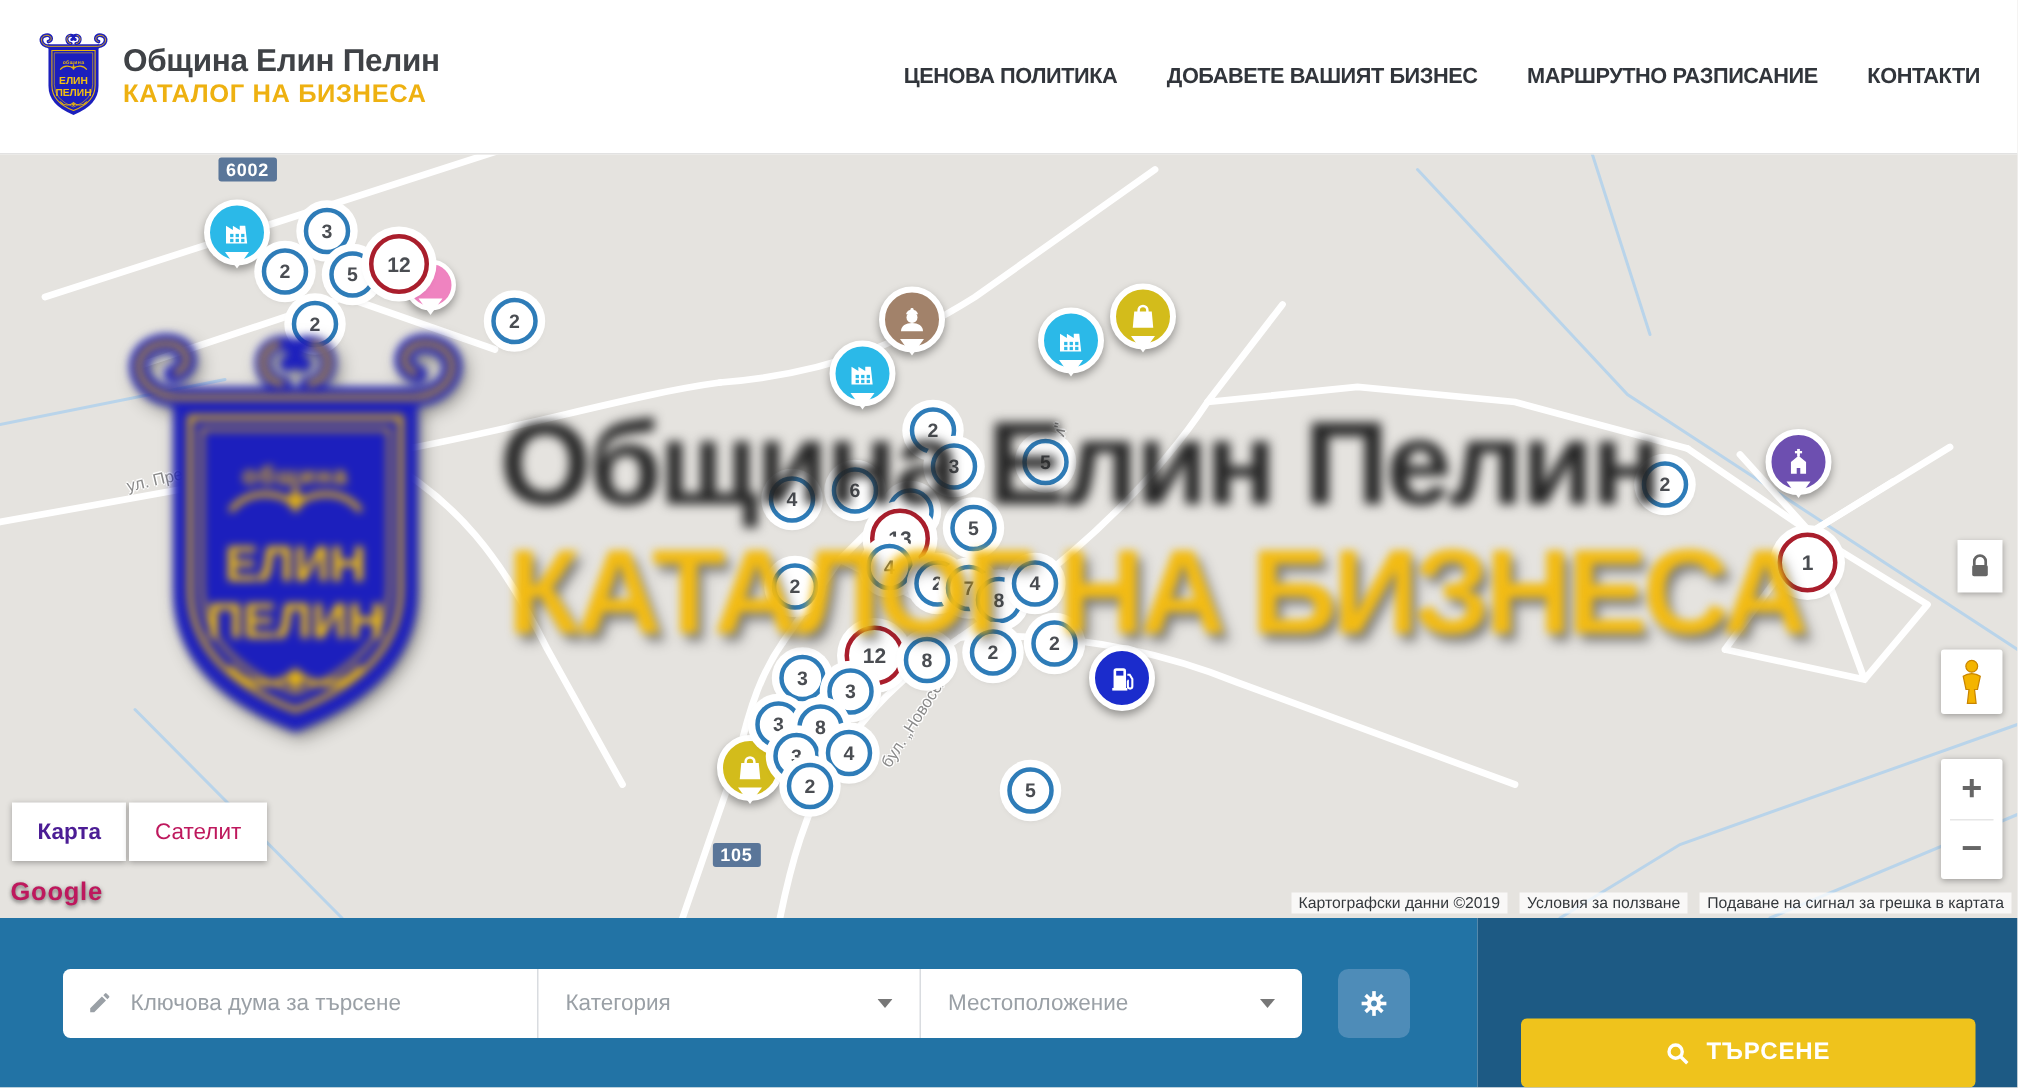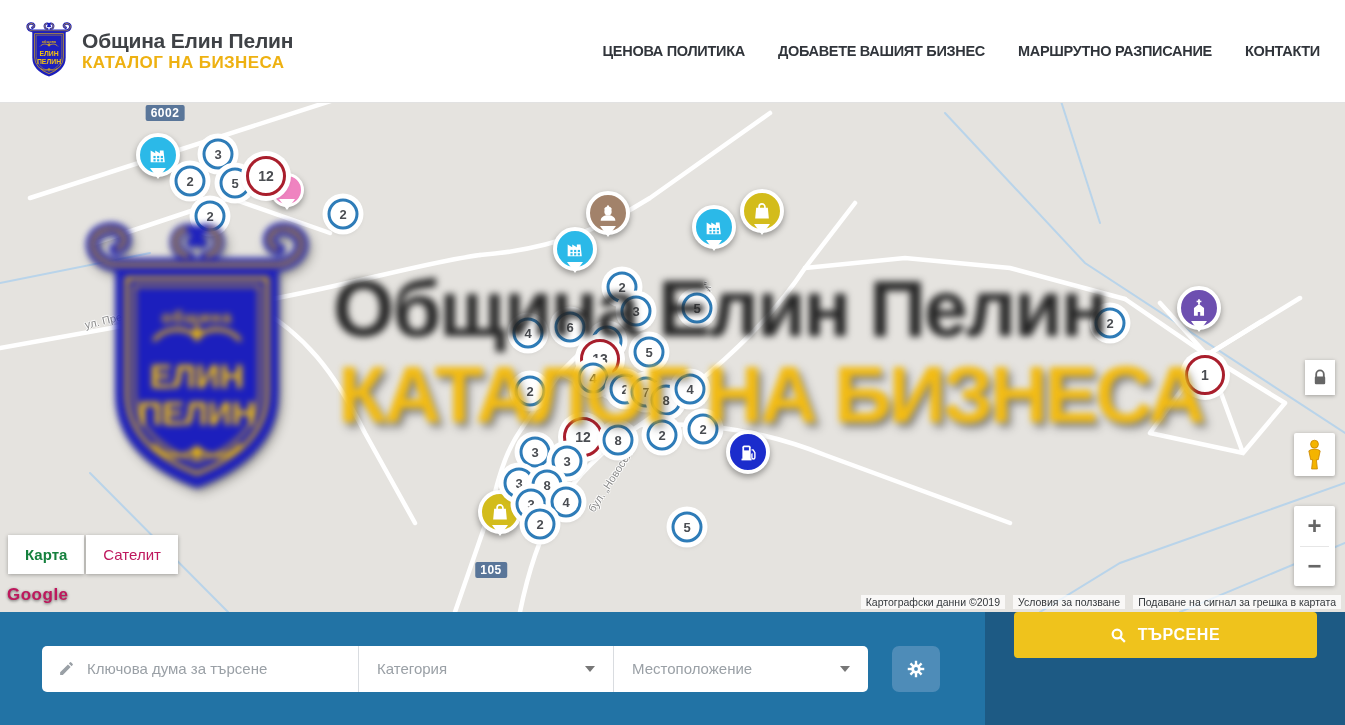--- a/index.html
+++ b/index.html
@@ -48,21 +48,21 @@
   .wm-title { position:absolute; left:333px; top:160px; z-index:8; font-size:79px; font-weight:bold;
     color:#262626; letter-spacing:-2px; white-space:nowrap; filter:blur(3.5px); pointer-events:none; }
   .wm-subtitle { position:absolute; left:338px; top:246px; z-index:8; font-size:80px; font-weight:bold;
     color:#f2bb13; letter-spacing:-3px; white-space:nowrap; filter:blur(3px);
     text-shadow:4px 5px 6px rgba(30,30,30,.55); pointer-events:none; }
 
   
   .maptype { position:absolute; left:8px; top:432px; display:flex; gap:2px; z-index:10; }
   .mt-btn { height:39px; background:#fff; box-shadow:0 1px 4px rgba(0,0,0,.3); display:flex;
     align-items:center; justify-content:center; font-size:15px; cursor:pointer; padding:0 17px; }
-  .mt-btn.active { font-weight:bold; color:#15803d; }
+  .mt-btn.active { font-weight:bold; color:#4c1d95; }
   .mt-btn.inactive { color:#be185d; }
   .google-logo { position:absolute; left:7px; top:482px; z-index:10; font-size:17px; font-weight:bold;
     color:#be185d; letter-spacing:0.5px; text-shadow:0 1px 3px rgba(70,70,70,.8); cursor:pointer; }
   .attribution { position:absolute; right:4px; top:492px; z-index:10; display:flex; gap:8px;
     font-size:10.5px; color:#34383c; }
   .attribution span { background:rgba(255,255,255,.75); padding:1px 5px; white-space:nowrap; }
   .ctl { position:absolute; background:#fff; box-shadow:0 1px 4px rgba(0,0,0,.3); z-index:10;
     display:flex; align-items:center; justify-content:center; cursor:pointer; }
   .ctl-lock { left:1305px; top:257px; width:30px; height:35px; }
   .ctl-pegman { left:1294px; top:330px; width:41px; height:43px; border-radius:2px; }
@@ -78,21 +78,21 @@
   .field-group { display:flex; height:46px; width:826px; background:#fff; border-radius:5px;
     overflow:hidden; align-items:stretch; }
   .field { display:flex; align-items:center; }
   .field-keyword { width:316px; gap:12px; padding:0 16px; }
   .field-keyword input { border:none; outline:none; font-size:15px; color:#555; width:100%; background:transparent; }
   .field-keyword input::placeholder { color:#9aa0a6; }
   .vdiv { width:1px; background:#d9dce0; }
   .field-select { flex:1; justify-content:space-between; padding:0 18px; font-size:15px; color:#9aa0a6; cursor:pointer; }
   .gear-btn { width:48px; height:46px; border:none; border-radius:7px; background:#4e8cb8;
     display:flex; align-items:center; justify-content:center; cursor:pointer; }
-  .search-right { width:360px; background:#1d5a84; display:flex; align-items:flex-start; justify-content:center; }
+  .search-right { width:360px; background:#1d5a84; display:flex; align-items:flex-end; justify-content:center; }
   .search-btn { width:303px; height:46px; border:none; border-radius:4px; background:#efc31c; color:#fff;
     font-family:"Liberation Sans", sans-serif; font-weight:bold; font-size:16px; letter-spacing:0.6px;
     display:flex; align-items:center; justify-content:center; gap:11px; cursor:pointer; }
 </style>
 </head>
 <body>
 
 <div class="page">
 
   <header class="header">

